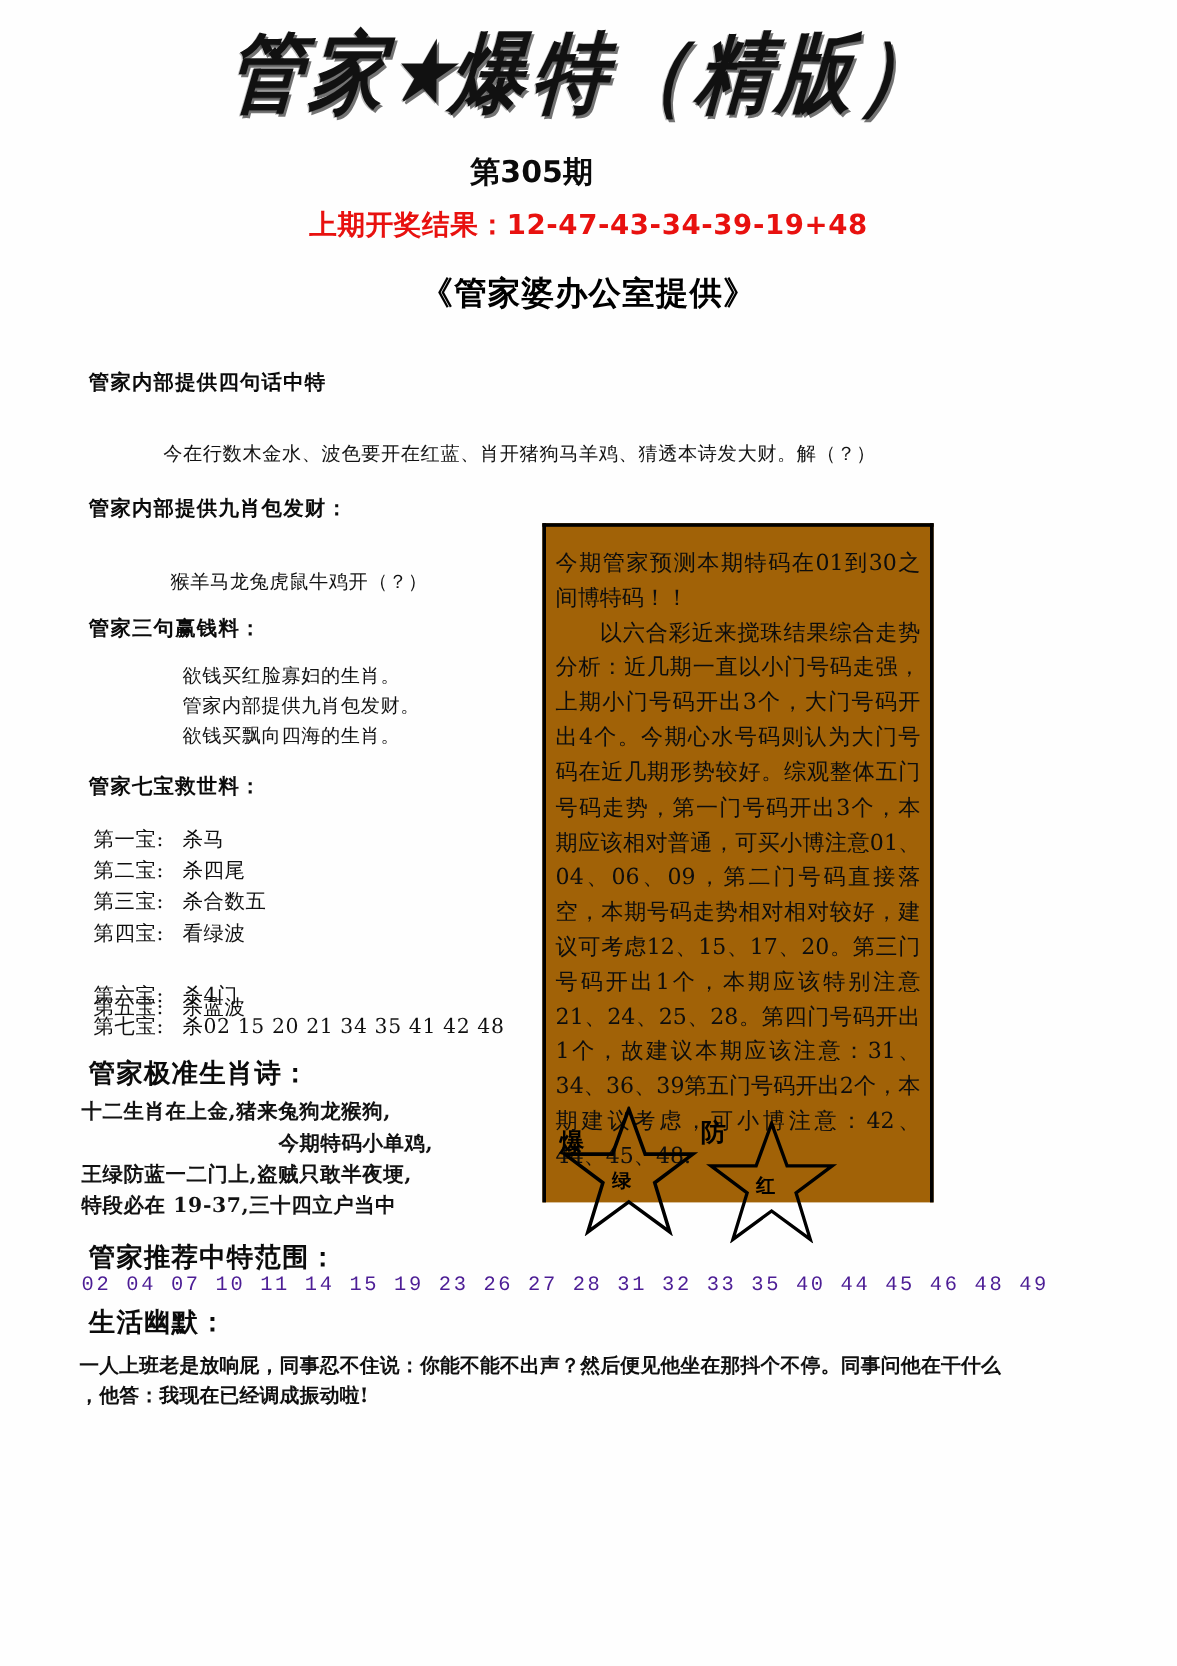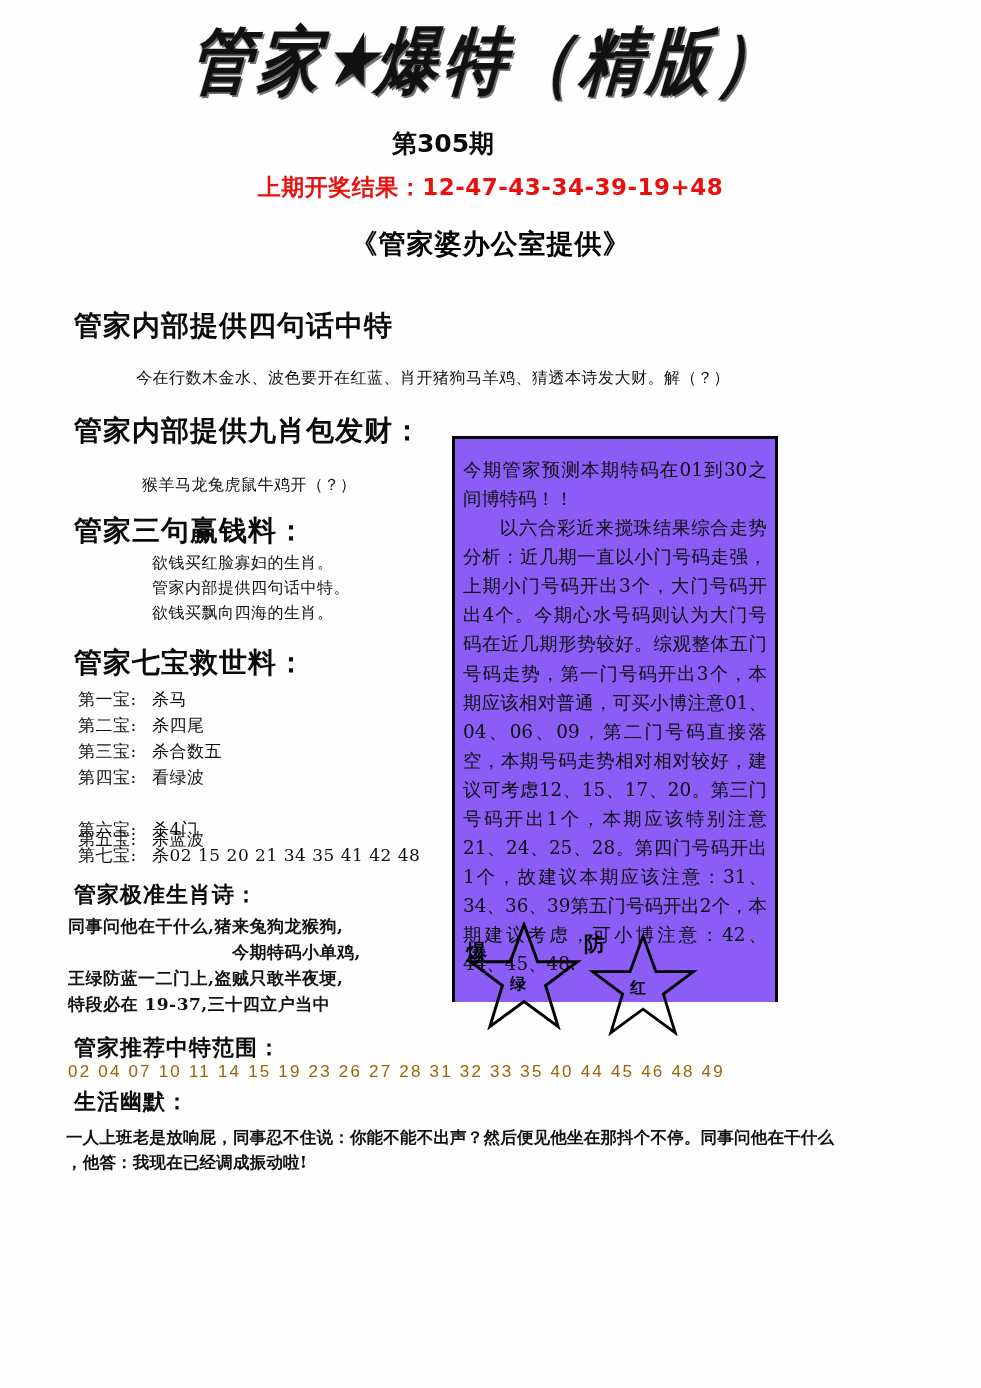--- a/index.html
+++ b/index.html
@@ -85,42 +85,42 @@
     font-size: 27px;
     letter-spacing: 1px;
     color: #000;
   }
 
   
   .sec-head {
     position: absolute;
     font-family: "DejaVu Serif", "Liberation Serif", serif;
     font-weight: 700;
-    font-size: 28px;
+    font-size: 17px;
     letter-spacing: 1px;
     color: #0b0b0b;
     white-space: nowrap;
   }
   .body-line {
     position: absolute;
     font-family: "DejaVu Serif", "Liberation Serif", serif;
     font-size: 16px;
     letter-spacing: 0.5px;
     color: #121212;
     white-space: nowrap;
   }
   .body-line.bold {
     font-weight: 700;
   }
   .num-line {
     position: absolute;
-    font-family: Liberation Sans, sans-serif;
+    font-family: Liberation Mono, monospace;
     font-size: 17px;
     letter-spacing: 2.2px;
-    color: #a16207;
+    color: #4c1d95;
     white-space: nowrap;
   }
   .treasure-row {
     position: absolute;
     font-family: "DejaVu Serif", "Liberation Serif", serif;
     font-size: 17px;
     color: #101010;
     white-space: nowrap;
     letter-spacing: 0.5px;
   }
@@ -131,21 +131,21 @@
   .analysis-box {
     position: absolute;
     left: 452px;
     top: 436px;
     width: 326px;
     height: 566px;
     border-left: 3px solid #000;
     border-right: 3px solid #000;
     border-top: 3px solid #000;
     box-sizing: border-box;
-    background: #8b5cf6;
+    background: #a16207;
   }
   .analysis-inner {
     padding: 16px 8px 0 8px;
     font-family: "DejaVu Serif", "Liberation Serif", serif;
     font-size: 18.4px;
     line-height: 1.58;
     color: #0d0d0d;
     letter-spacing: 0px;
     text-align: justify;
   }
@@ -207,21 +207,21 @@
   <div class="provider-line">《管家婆办公室提供》</div>
 
   <div class="sec-head" style="left:74px; top:307px;">管家内部提供四句话中特</div>
   <div class="body-line" style="left:136px; top:368px;">今在行数木金水、波色要开在红蓝、肖开猪狗马羊鸡、猜透本诗发大财。解（？）</div>
 
   <div class="sec-head" style="left:74px; top:412px;">管家内部提供九肖包发财：</div>
   <div class="body-line" style="left:142px; top:475px;">猴羊马龙兔虎鼠牛鸡开（？）</div>
 
   <div class="sec-head" style="left:74px; top:512px;">管家三句赢钱料：</div>
   <div class="body-line" style="left:152px; top:553px;">欲钱买红脸寡妇的生肖。</div>
-  <div class="body-line" style="left:152px; top:578px;">管家内部提供四句话中特。</div>
+  <div class="body-line" style="left:152px; top:578px;">管家内部提供九肖包发财。</div>
   <div class="body-line" style="left:152px; top:603px;">欲钱买飘向四海的生肖。</div>
 
   <div class="sec-head" style="left:74px; top:644px;">管家七宝救世料：</div>
 
   <div class="treasure-row" style="left:78px; top:688px;">
     <span class="tl">第一宝:</span><span class="tv">杀马</span>
   </div>
   <div class="treasure-row" style="left:78px; top:714px;">
     <span class="tl">第二宝:</span><span class="tv">杀四尾</span>
   </div>
@@ -235,21 +235,21 @@
     <span class="tl">第五宝:</span><span class="tv">杀蓝波</span>
   </div>
   <div class="treasure-row" style="left:78px; top:818px;">
     <span class="tl">第六宝:</span><span class="tv">杀4门</span>
   </div>
   <div class="treasure-row" style="left:78px; top:844px;">
     <span class="tl">第七宝:</span><span class="tv">杀02 15 20 21 34 35 41 42 48</span>
   </div>
 
   <div class="sec-head" style="left:74px; top:880px; font-size:22px;">管家极准生肖诗：</div>
-  <div class="body-line bold" style="left:68px; top:915px; font-size:17px;">同事问他在干什么,猪来兔狗龙猴狗,</div>
+  <div class="body-line bold" style="left:68px; top:915px; font-size:17px;">十二生肖在上金,猪来兔狗龙猴狗,</div>
   <div class="body-line bold" style="left:232px; top:941px; font-size:17px;">今期特码小单鸡,</div>
   <div class="body-line bold" style="left:68px; top:967px; font-size:17px;">王绿防蓝一二门上,盗贼只敢半夜埂,</div>
   <div class="body-line bold" style="left:68px; top:993px; font-size:17px;">特段必在 19-37,三十四立户当中</div>
 
   <div class="sec-head" style="left:74px; top:1033px; font-size:22px;">管家推荐中特范围：</div>
   <div class="num-line" style="left:68px; top:1062px;">02 04 07 10 11 14 15 19 23 26 27 28 31 32 33 35 40 44 45 46 48 49</div>
 
   <div class="sec-head" style="left:74px; top:1087px; font-size:22px;">生活幽默：</div>
   <div class="humor-line" style="left:66px; top:1127px;">一人上班老是放响屁，同事忍不住说：你能不能不出声？然后便见他坐在那抖个不停。同事问他在干什么</div>
   <div class="humor-line" style="left:66px; top:1152px;">，他答：我现在已经调成振动啦!</div>

